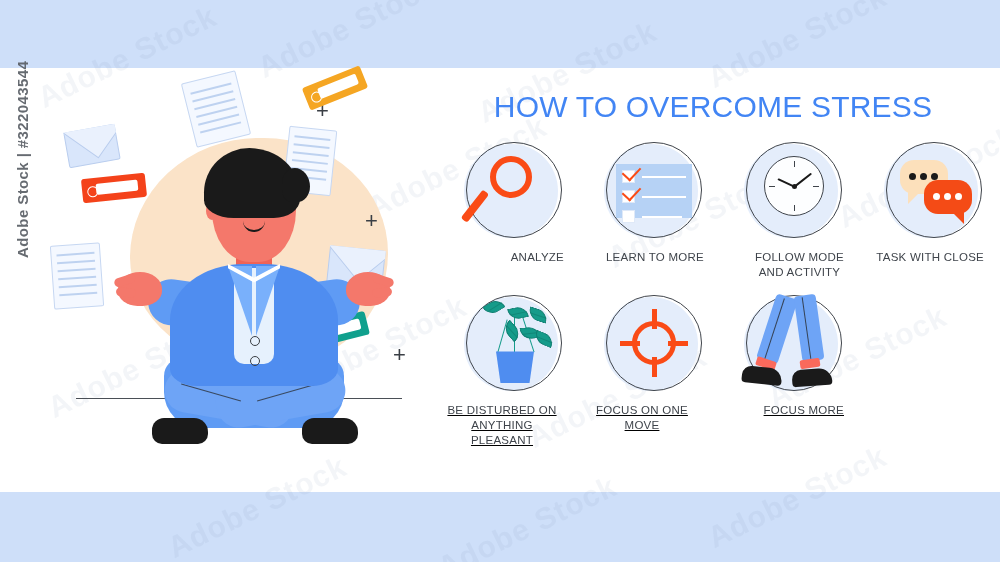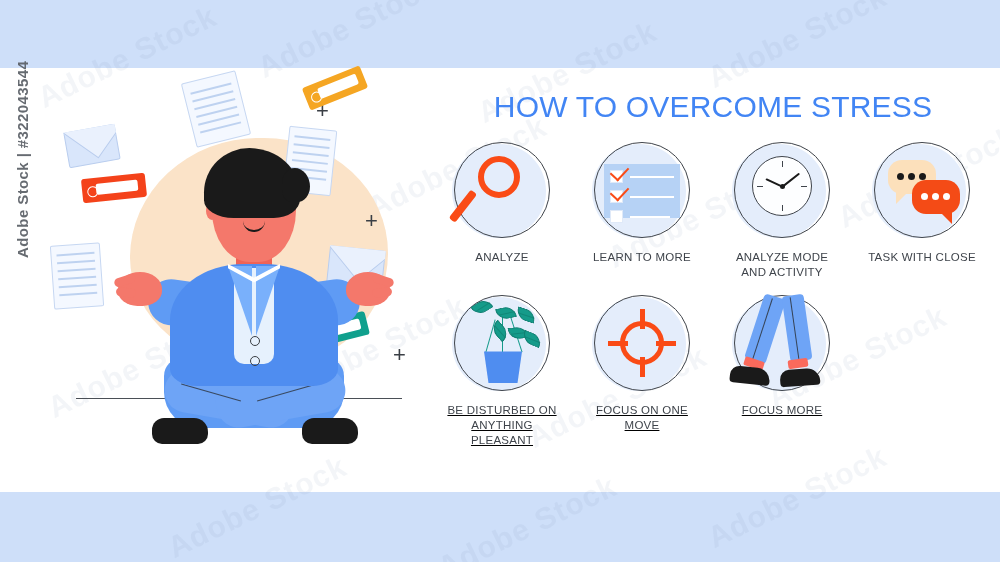--- a/index.html
+++ b/index.html
@@ -103,21 +103,21 @@
   
   #right{position:absolute;left:440px;top:80px;width:546px;height:400px;}
   .title{
     position:absolute;left:10px;top:12px;width:526px;
     text-align:center;
     font-size:30px;font-weight:normal;color:#4285f4;
     letter-spacing:.2px;line-height:1;
   }
   .grid{position:absolute;left:0;top:60px;width:546px;}
   .row{display:flex;width:546px;}
-  .cell{width:124px;margin-right:16px;display:flex;flex-direction:column;align-items:center;}
+  .cell{width:124px;margin-right:16px;display:flex;flex-direction:column;align-items:flex-end;}
   .cell:last-child{margin-right:0;}
   .row2{margin-top:14px;text-decoration:underline;}
   .ico-wrap{position:relative;width:100px;height:100px;}
   .ico-ring{
     position:absolute;left:2px;top:2px;width:96px;height:96px;
     border:1.3px solid #3f444b;border-radius:50%;box-sizing:border-box;
   }
   .ico-fill{
     position:absolute;left:0px;top:4px;width:94px;height:94px;
     background:#e4edfb;border-radius:50%;
@@ -331,21 +331,21 @@
               <div class="ck-face"></div>
               <div class="ck-tick" style="left:49.5px;top:21px;width:1.4px;height:6px;"></div>
               <div class="ck-tick" style="left:49.5px;top:65px;width:1.4px;height:6px;"></div>
               <div class="ck-tick" style="left:25px;top:45.5px;width:6px;height:1.4px;"></div>
               <div class="ck-tick" style="left:69px;top:45.5px;width:6px;height:1.4px;"></div>
               <div class="ck-hand" style="left:50px;top:45.6px;width:22px;height:1.6px;transform:rotate(-38deg);"></div>
               <div class="ck-hand" style="left:50px;top:45.6px;width:18px;height:1.6px;transform:rotate(205deg);"></div>
               <div class="ck-pin"></div>
             </div>
           </div>
-          <div class="cap">ANALYZE MODE
+          <div class="cap">FOLLOW MODE
 AND ACTIVITY</div>
         </div>
 
         <div class="cell">
           <div class="ico-wrap">
             <div class="ico-fill"></div>
               <div class="ico-ring"></div>
             <div class="ico-art">
               <div class="bb bb-a"></div>
               <div class="dot" style="left:25px;top:33px;background:#1a1a1a;"></div>

